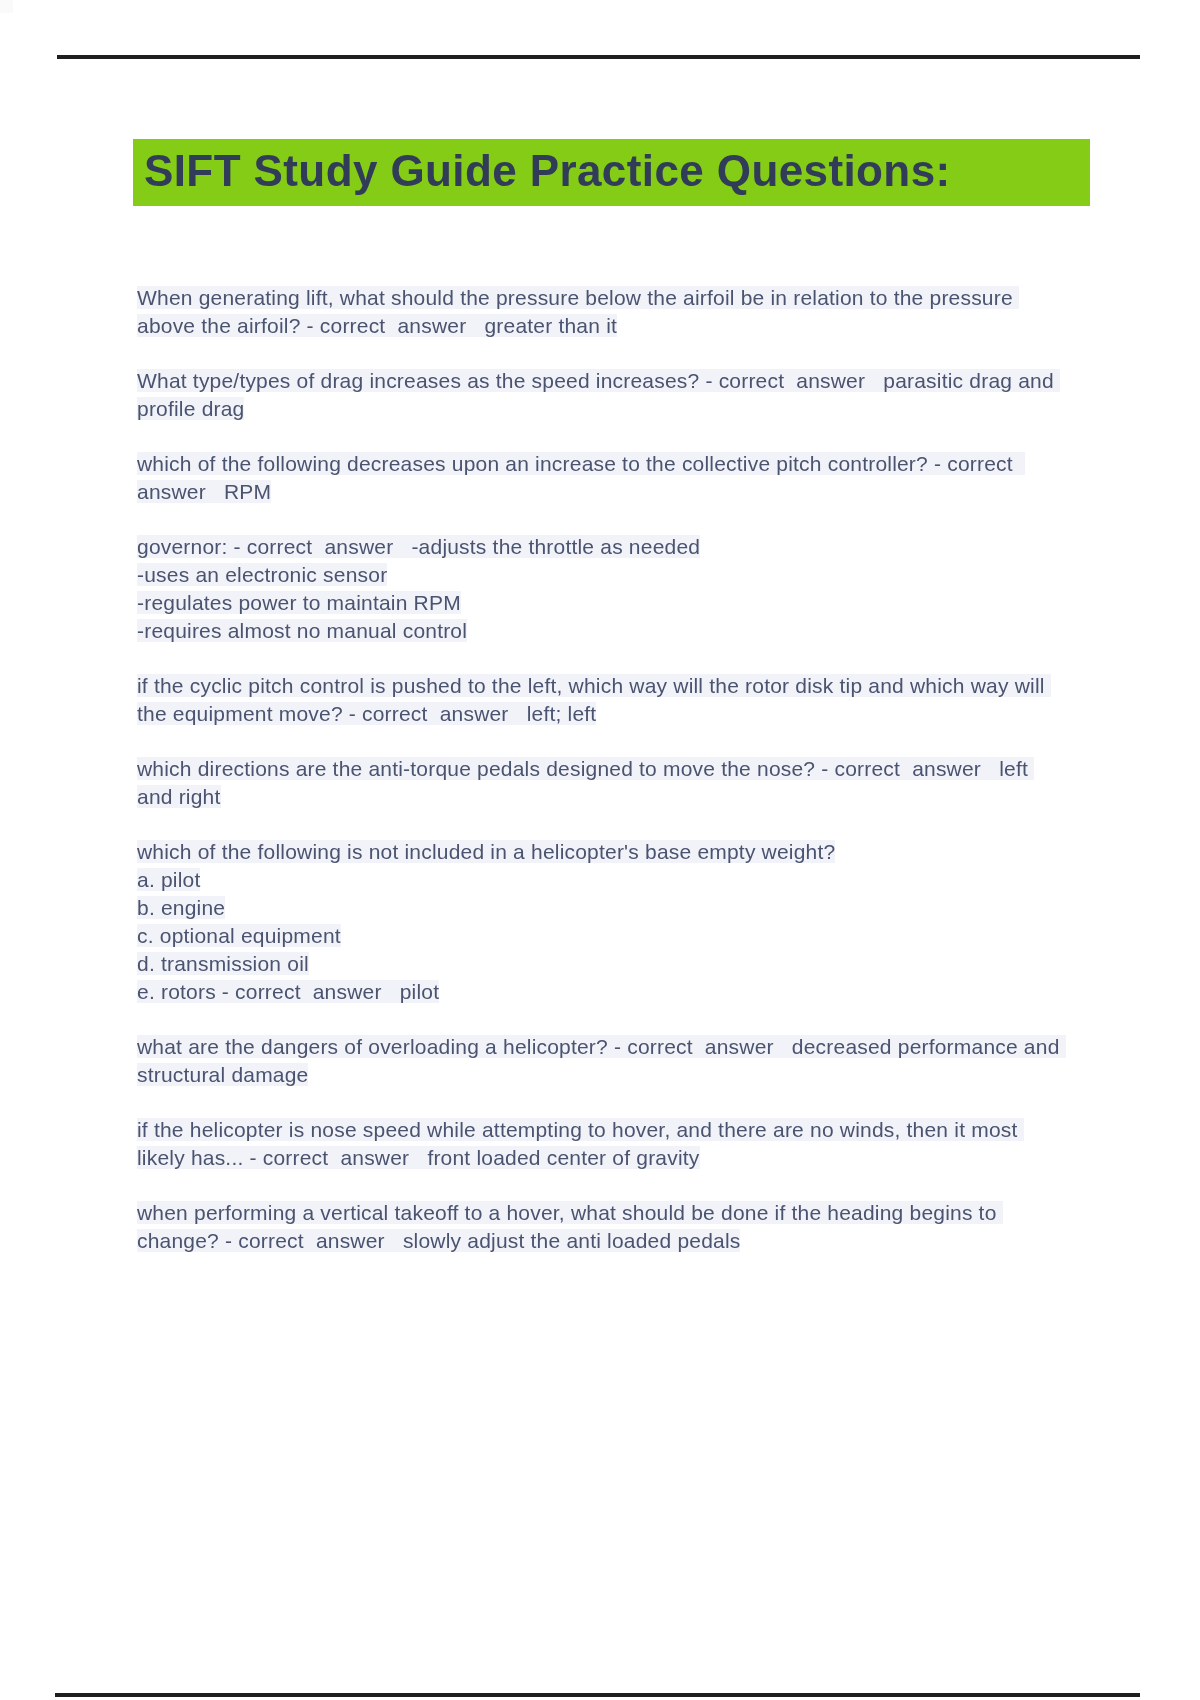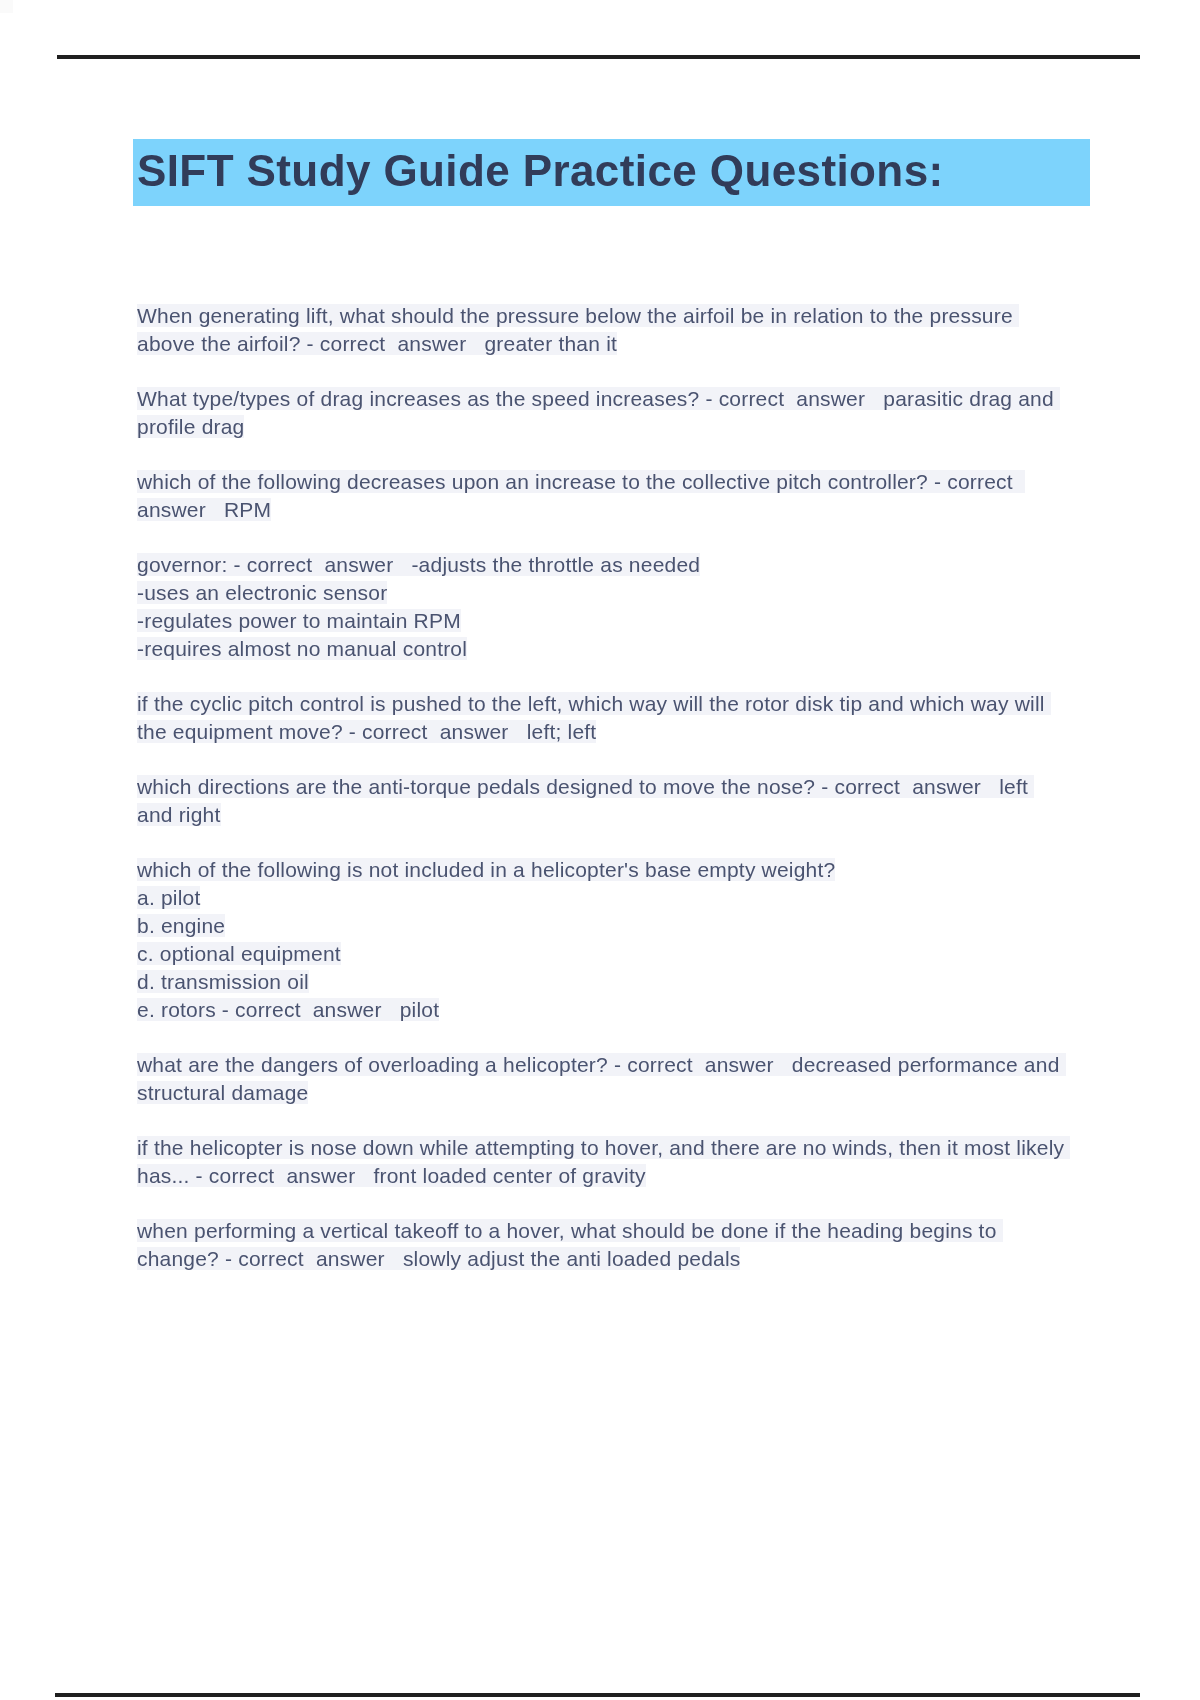--- a/index.html
+++ b/index.html
@@ -30,36 +30,36 @@
     left: 57px; top: 55px; width: 1083px;
   }
   .rule-bottom {
     left: 55px; top: 1693px; width: 1085px;
   }
   .title-block {
     position: absolute;
     left: 133px;
     top: 139px;
     width: 957px;
-    background: #7dd3fc;
-    padding: 5px 0 9px 4px;
+    background: #84cc16;
+    padding: 5px 0 9px 11px;
     box-sizing: border-box;
   }
   .title-line {
     font-size: 44px;
     font-weight: bold;
     line-height: 53px;
     color: #313c59;
     letter-spacing: 0.4px;
     white-space: nowrap;
   }
   .body-col {
     position: absolute;
     left: 137px;
-    top: 302px;
+    top: 284px;
     width: 930px;
   }
   .qa {
     margin: 0 0 27px 0;
     font-size: 21px;
     line-height: 28px;
     color: #4a5370;
     letter-spacing: 0.2px;
   }
   .qa .hl {
@@ -90,19 +90,19 @@
 -requires almost no manual control</span></p>
     <p class="qa"><span class="hl">if the cyclic pitch control is pushed to the left, which way will the rotor disk tip and which way will the equipment move? - correct  answer   left; left</span></p>
     <p class="qa"><span class="hl">which directions are the anti-torque pedals designed to move the nose? - correct  answer   left and right</span></p>
     <p class="qa"><span class="hl">which of the following is not included in a helicopter's base empty weight?
 a. pilot
 b. engine
 c. optional equipment
 d. transmission oil
 e. rotors - correct  answer   pilot</span></p>
     <p class="qa"><span class="hl">what are the dangers of overloading a helicopter? - correct  answer   decreased performance and structural damage</span></p>
-    <p class="qa"><span class="hl">if the helicopter is nose down while attempting to hover, and there are no winds, then it most likely has... - correct  answer   front loaded center of gravity</span></p>
+    <p class="qa"><span class="hl">if the helicopter is nose speed while attempting to hover, and there are no winds, then it most likely has... - correct  answer   front loaded center of gravity</span></p>
     <p class="qa"><span class="hl">when performing a vertical takeoff to a hover, what should be done if the heading begins to change? - correct  answer   slowly adjust the anti loaded pedals</span></p>
   </div>
 
   <div class="rule rule-bottom"></div>
 
 </div>
 
 </body></html>

